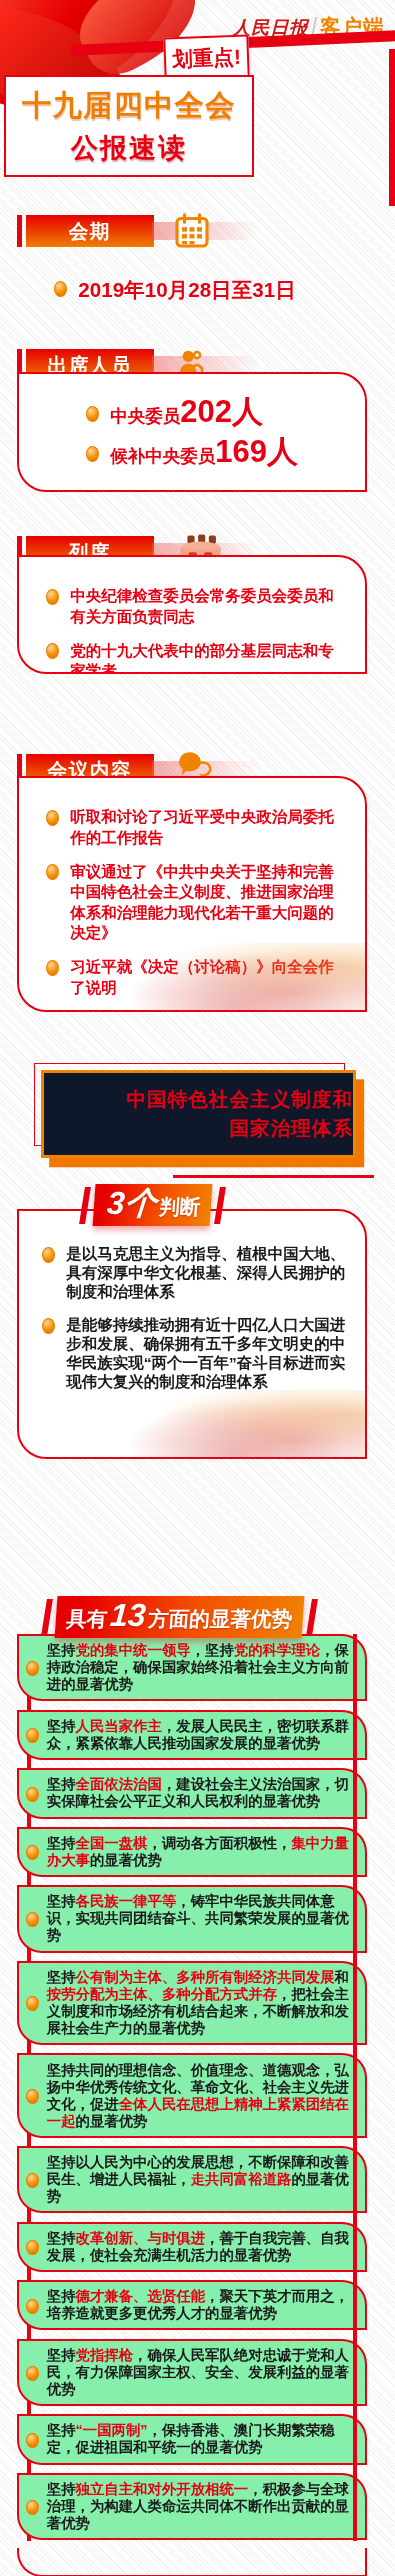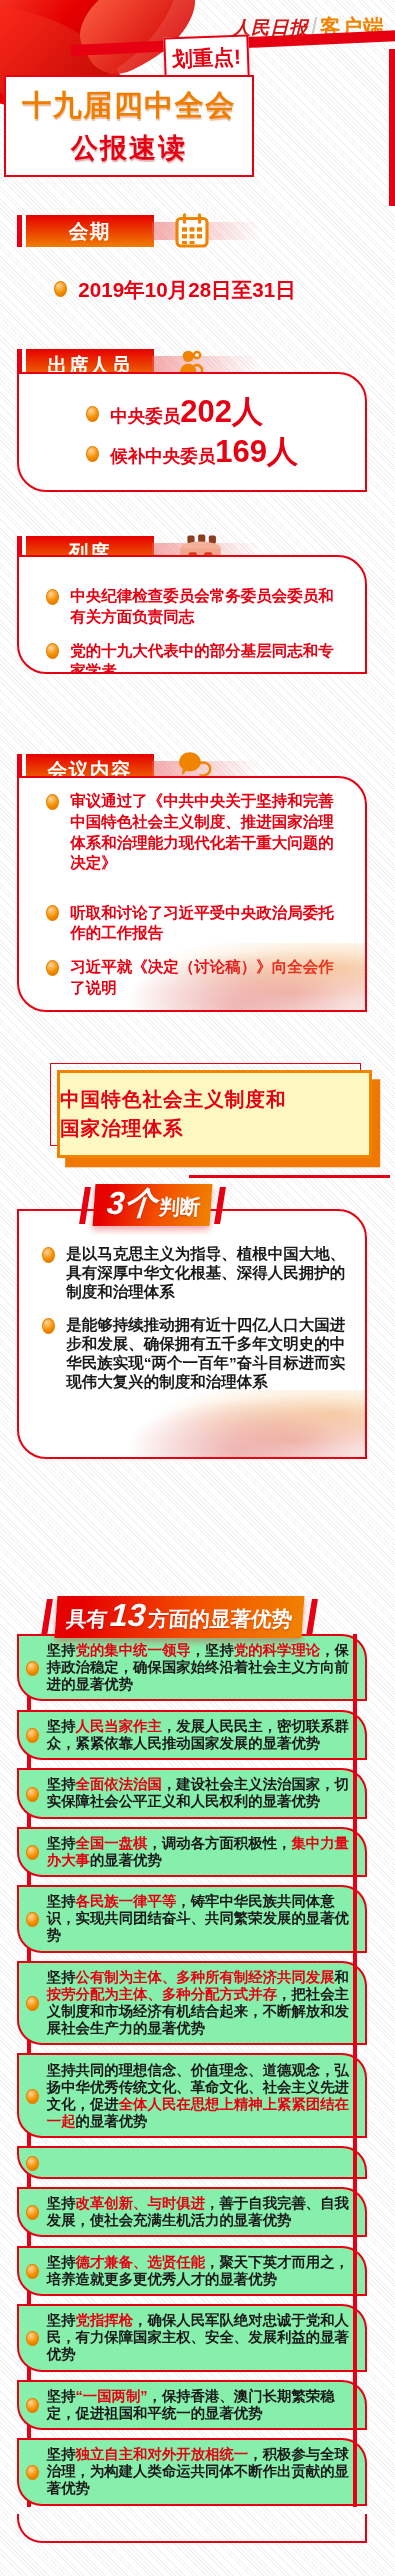--- a/index.html
+++ b/index.html
@@ -59,22 +59,22 @@
       radial-gradient(ellipse at 50% 95%,rgba(200,40,40,.22),transparent 60%);}
   .brow{display:flex;align-items:flex-start;}
   .dot{flex:none;width:13px;height:16px;border-radius:50%;margin-right:11.3px;margin-top:2.6px;
     background:radial-gradient(circle at 35% 28%,#ffd49a,#f39100 55%,#d96b00);
     border:1.5px solid #e87f00;box-sizing:border-box;}
   .rtext{color:#e60012;font-weight:bold;font-size:15.5px;line-height:20.6px;}
   .ktext{color:#1a1a1a;font-weight:bold;font-size:15.5px;line-height:19px;}
   .bignum{font-size:31px;line-height:31px;}
 
   
-  .banner{left:41px;width:315px;background:#fef9c3;border:3.1px solid #f08300;box-sizing:border-box;
-    text-align:left;padding:12.4px 0 11.3px;box-shadow:8.2px 9.3px 0 0 #f07800;margin-left:16px;}
+  .banner{left:41px;width:315px;background:#0f172a;border:3.1px solid #f08300;box-sizing:border-box;
+    text-align:right;padding:12.4px 0 11.3px;box-shadow:8.2px 9.3px 0 0 #f07800;}
   .banner::before{content:'';position:absolute;left:-10.3px;top:-10.3px;width:100%;height:100%;
     border:1.5px solid #e60012;z-index:-1;}
   .banner::after{content:'';position:absolute;right:-20.6px;bottom:-23px;width:65%;height:3.1px;background:#e60012;}
   .banner div{color:#e60012;font-weight:bold;font-size:19.6px;line-height:29px;letter-spacing:1px;}
 
   
   .badgeB{display:flex;align-items:center;z-index:5;}
   .badgeB .tick{width:5.7px;height:37px;background:#e60012;transform:skewX(-9deg);flex:none;}
   .badgeB .tick.l{margin-right:6.2px;}
   .badgeB .tick.r{margin-left:6.2px;}
@@ -213,27 +213,27 @@
       <path d="M30 4 a18 16 0 1 1 -6 31 l-8 8 l2 -11 a18 16 0 0 1 12 -28z" fill="#f08300"></path>
       <path d="M46 22 a13 11 0 1 1 4 21 l6 7 l-1 -8" fill="none" stroke="#f08300" stroke-width="4"></path>
       <circle cx="22" cy="52" r="5" fill="#e63020"></circle>
       <path d="M14 64 q0 -9 8 -9 q8 0 8 9 z" fill="#e63020"></path>
       <circle cx="52" cy="54" r="4" fill="#e63020"></circle>
       <path d="M45 64 q0 -7 7 -7 q7 0 7 7 z" fill="#e63020"></path>
     </svg>
   </div>
 </div>
 <div class="abs cbox" style="top:776px;height:236px;">
+  <div class="brow" style="margin:29px 18.5px 0 27px;">
+    <div class="dot"></div>
+    <div class="rtext">听取和讨论了习近平受中央政治局委托作的工作报告</div>
+  </div>
   <div class="brow" style="margin:13.4px 18.5px 0 27px;">
     <div class="dot"></div>
     <div class="rtext">审议通过了《中共中央关于坚持和完善中国特色社会主义制度、推进国家治理体系和治理能力现代化若干重大问题的决定》</div>
-  </div>
-  <div class="brow" style="margin:29px 18.5px 0 27px;">
-    <div class="dot"></div>
-    <div class="rtext">听取和讨论了习近平受中央政治局委托作的工作报告</div>
   </div>
   <div class="brow" style="margin:13.4px 18.5px 0 27px;">
     <div class="dot"></div>
     <div class="rtext">习近平就《决定（讨论稿）》向全会作了说明</div>
   </div>
   <div class="gw"></div>
 </div>
 
 <div class="abs banner" style="top:1070px;">
   <div>中国特色社会主义制度和</div>
@@ -293,20 +293,21 @@
   <div class="abox">
     <div class="dot"></div>
     <div class="atext"><span>坚持</span><span class="hl">公有制为主体、多种所有制经济共同发展</span><span>和</span><span class="hl">按劳分配为主体、多种分配方式并存</span><span>，把社会主义制度和市场经济有机结合起来，不断解放和发展社会生产力的显著优势</span></div>
   </div>
   <div class="abox">
     <div class="dot"></div>
     <div class="atext"><span>坚持共同的理想信念、价值理念、道德观念，弘扬中华优秀传统文化、革命文化、社会主义先进文化，促进</span><span class="hl">全体人民在思想上精神上紧紧团结在一起</span><span>的显著优势</span></div>
   </div>
   <div class="abox">
     <div class="dot"></div>
+    <div class="atext"><span>坚持以人民为中心的发展思想，不断保障和改善民生、增进人民福祉，</span><span class="hl">走共同富裕道路</span><span>的显著优势</span></div>
   </div>
   <div class="abox">
     <div class="dot"></div>
     <div class="atext"><span>坚持</span><span class="hl">改革创新、与时俱进</span><span>，善于自我完善、自我发展，使社会充满生机活力的显著优势</span></div>
   </div>
   <div class="abox">
     <div class="dot"></div>
     <div class="atext"><span>坚持</span><span class="hl">德才兼备、选贤任能</span><span>，聚天下英才而用之，培养造就更多更优秀人才的显著优势</span></div>
   </div>
   <div class="abox">

